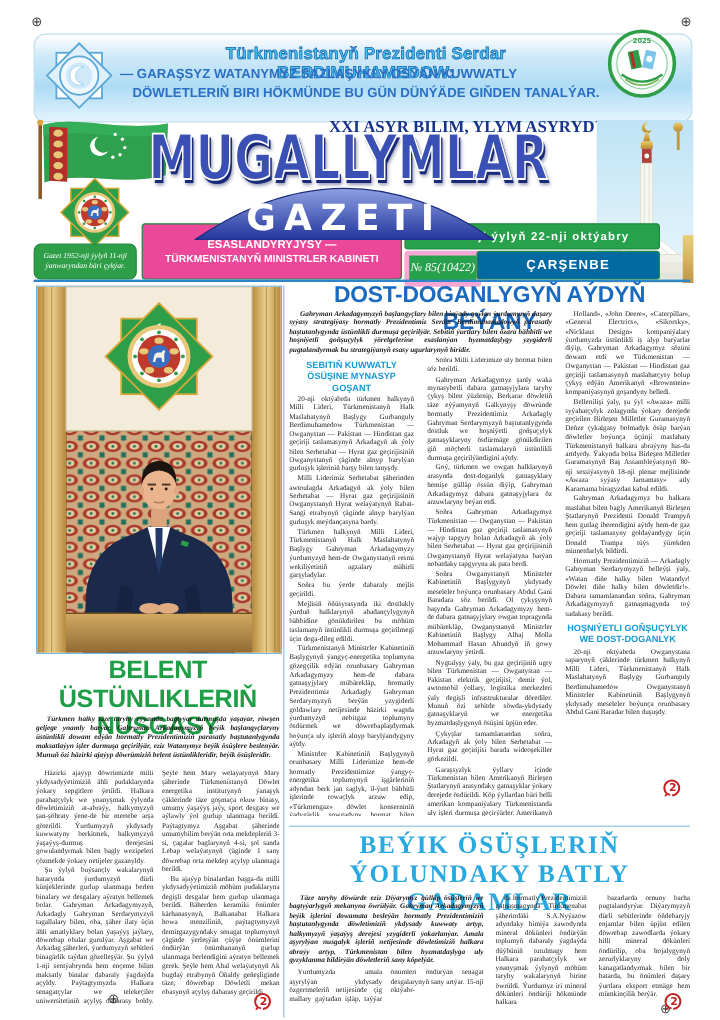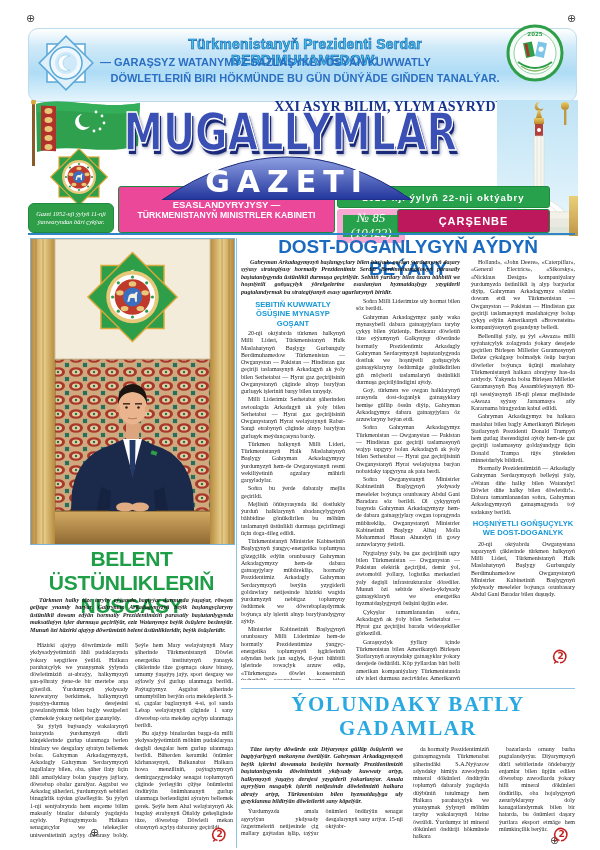--- a/index.html
+++ b/index.html
@@ -32,24 +32,24 @@
   .since-box{left:28px;top:203px;width:86px;height:30px;background:#2e9e48;border:1px solid #1d8a3e;
           border-radius:6px;color:#fff;font-style:italic;font-size:6.4px;line-height:1.25;
           display:flex;align-items:center;justify-content:center;text-align:center;padding:1px 3px;box-sizing:border-box;}
   .founder-box{left:118px;top:186px;width:215px;height:45px;background:#ec4899;border:1px solid #1d8a3e;
           border-radius:3px;color:#fff;font-family:"Liberation Sans",sans-serif;font-weight:bold;
           display:flex;flex-direction:column;align-items:center;justify-content:center;text-align:center;}
   .founder-box .f1{font-size:9.5px;} .founder-box .f2{font-size:8.6px;}
   .date-box{left:337px;top:186px;width:211px;height:20px;background:#28a14c;border:1px solid #1d8a3e;border-radius:3px;
           color:#fff;font-family:"Liberation Sans",sans-serif;font-weight:bold;font-size:9.5px;letter-spacing:1px;
           display:flex;align-items:center;justify-content:center;}
-  .issue-box{left:337px;top:209px;width:56px;height:22px;background:#28a14c;border:6px solid #f9a8d4;border-radius:3px;
-          color:#fff;font-style:italic;font-size:13px;line-height:1.15;
-          display:flex;flex-direction:column;align-items:center;justify-content:center;}
-  .weekday-box{left:397px;top:209px;width:151px;height:22px;background:#be185d;border:1px solid #1d8a3e;border-radius:3px;
+  .issue-box{left:337px;top:209px;width:56px;height:22px;background:#28a14c;border:4px solid #f9a8d4;border-radius:3px;
+          color:#fff;font-style:italic;font-size:10px;line-height:1.15;
+          display:flex;align-items:center;justify-content:center;}
+  .weekday-box{left:397px;top:209px;width:151px;height:22px;background:#0369a1;border:1px solid #1d8a3e;border-radius:3px;
           color:#fff;font-family:"Liberation Sans",sans-serif;font-weight:bold;font-size:11px;letter-spacing:1px;
           display:flex;align-items:center;justify-content:center;}
 
   .hr-top{left:28px;top:233px;width:547px;height:0;border-top:2px solid #2e86c8;}
   .vr-main{left:236px;top:238px;width:0;height:610px;border-left:1px solid #8fc3e2;}
   .hr-bottom{left:241px;top:688px;width:334px;height:0;border-top:1px solid #8fc3e2;}
 
   
   .headline-green{left:28px;top:547px;width:207px;text-align:center;font-family:"Liberation Sans",sans-serif;
           font-weight:bold;font-size:21px;line-height:1.12;color:#1e9e46;letter-spacing:-.3px;}
@@ -368,20 +368,21 @@
   <span class="p2mark" style="left:552px;top:648px;">
     <svg width="18" height="17" viewBox="0 0 18 17">
       <path d="M4,13.5 A6.2,6.2 0 1 1 8,14.8" fill="none" stroke="#c42222" stroke-width="1.6"></path>
       <path d="M2.2,15.5 Q4,12.5 6.5,14.5" fill="none" stroke="#c42222" stroke-width="1.4"></path>
       <text x="8.6" y="11.4" text-anchor="middle" font-size="9" font-weight="bold" fill="#c42222">2</text>
     </svg>
   </span>
 
   <div class="abs hr-bottom"></div>
   <div class="abs headline-cyan">
+    <div>BEÝIK ÖSÜŞLERIŇ</div>
     <div>ÝOLUNDAKY BATLY GADAMLAR</div>
   </div>
   <div class="abs" style="left:241px;top:746px;width:162px;height:102px;overflow:hidden;">
     <div class="lead">
         <p>Täze taryhy döwürde eziz Diýarymyz gülläp ösüşleriň we bagtyýarlygyň mekanyna öwrülýär. Gahryman Arkadagymyzyň beýik işlerini dowamata beslеýän hormatly Prezidentimiziň baştutanlygynda döwletimiziň ykdysady kuwwaty artyp, halkymyzyň ýaşaýyş derejesi yzygiderli ýokarlanýar. Amala aşyrylýan nusgalyk işleriň netijesinde döwletimiziň halkara abraýy artyp, Türkmenistan bilen hyzmatdaşlyga uly gyzyklanma bildirýän döwletleriň sany köpelýär.</p>
       </div>
     <div class="bodytext twocol" style="margin-top:3px;">
         <p>Ýurdumyzda amala aşyrylýan ykdysady özgertmeleriň netijesinde çig mallary gaýtadan işläp, taýýar önümleri öndürýän senagat desgalarynyň sany artýar. 15-nji oktýabr-</p>
       </div>
   </div>

